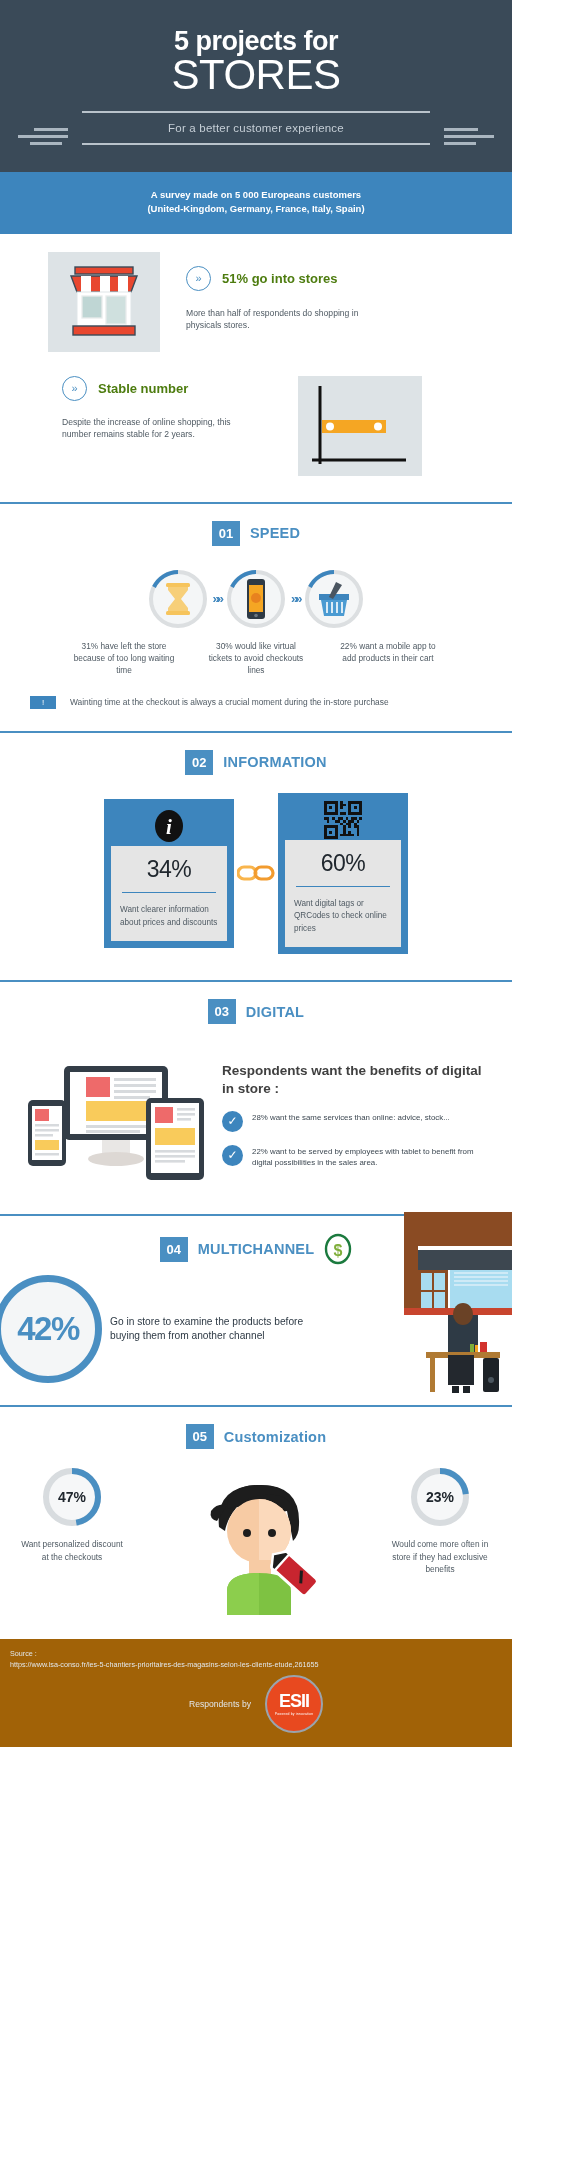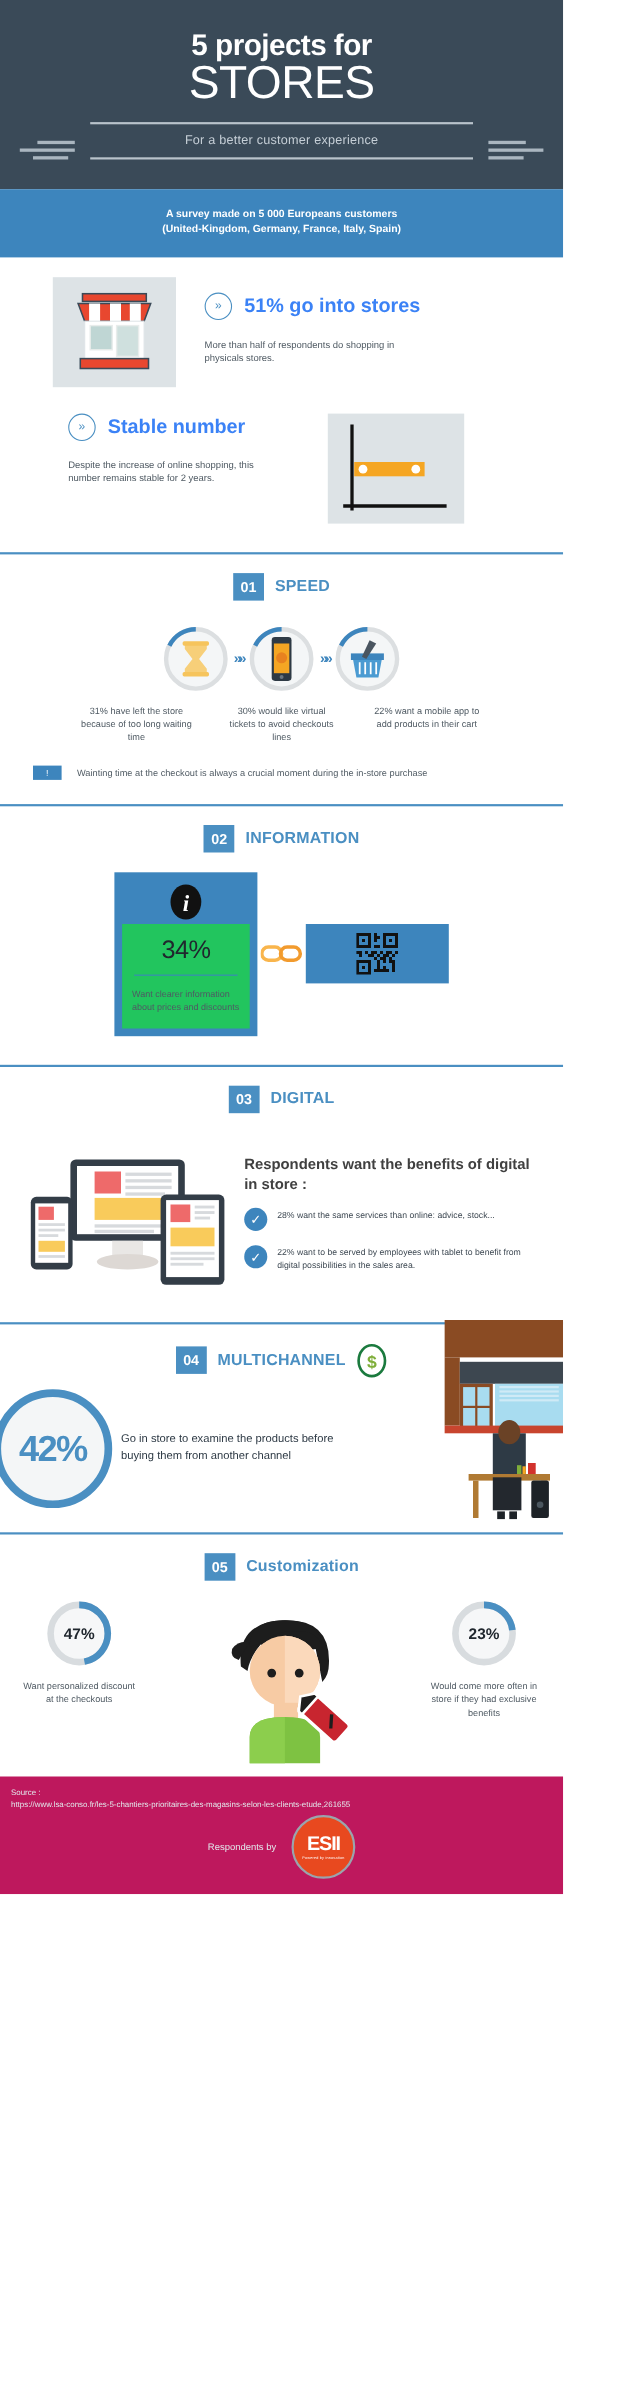--- a/index.html
+++ b/index.html
@@ -44,21 +44,21 @@
   .sec-head { display:flex; align-items:center; justify-content:center; gap:10px; padding:17px 0 0; }
   .sec-num {
     background:#4a8fc2; color:#fff; font-weight:bold; font-size:13px;
     width:28px; height:25px; display:flex; align-items:center; justify-content:center;
   }
   .sec-title { color:#4a8fc2; font-size:14.5px; font-weight:bold; letter-spacing:.2px; }
   .chev {
     width:25px;height:25px;border:1.6px solid #4a8fc2;border-radius:50%;
     display:flex;align-items:center;justify-content:center;color:#4a8fc2;font-size:11px;flex:none;
   }
-  .blue-h { color:#3b82f6; font-size:18px; font-weight:bold; }
+  .blue-h { color:#4d7c0f; font-size:13px; font-weight:bold; }
   .body-txt { font-size:8.6px; color:#4f5a63; line-height:1.5; }
 
   
   .blockA { display:flex; padding:18px 0 0 48px; gap:26px; align-items:flex-start; }
   .storeimg { width:112px;height:100px;background:#dde3e6;display:flex;align-items:center;justify-content:center;}
   .blockA .right { padding-top:14px; }
   .blockA .hrow { display:flex;align-items:center;gap:11px; }
   .blockA .desc { margin-top:16px; }
 
   
@@ -74,21 +74,21 @@
   .cap-row { display:flex; justify-content:center; gap:28px; padding:10px 0 0; }
   .cap { width:104px; text-align:center; font-size:8.3px; color:#4f5a63; line-height:1.45; }
   .note { display:flex; align-items:center; gap:14px; padding:20px 24px 22px 30px; }
   .note-b { background:#3d85bd;color:#fff;width:26px;height:13px;display:flex;align-items:center;justify-content:center;font-size:8px;flex:none;}
   .note-t { font-size:8.4px; color:#4f5a63; }
 
   
   .cards { display:flex; justify-content:center; align-items:center; padding:18px 0 26px; gap:0; }
   .card { width:130px; background:#3d85bd; padding:7px 7px 7px 7px; }
   .card-top { height:40px; display:flex;align-items:center;justify-content:center; }
-  .card-in { background:#22c55e; padding:10px 9px 12px; }
+  .card-in { background:#e5e5e5; padding:10px 9px 12px; }
   .card-pct { font-size:23px; text-align:center; color:#20272e; font-weight:normal; letter-spacing:-.5px;}
   .card-rule { height:1.6px; background:#3d85bd; margin:9px 2px 11px; }
   .card-txt { font-size:8.2px; color:#4f5a63; line-height:1.5; }
   .chain { width:44px; display:flex; align-items:center; justify-content:center; }
 
   
   .dig { display:flex; padding:16px 20px 24px 16px; gap:10px; align-items:flex-start; }
   .dig-left { width:196px; flex:none; }
   .dig-right { padding-top:22px; }
   .dig-h { font-size:13.5px; color:#404040; font-weight:bold; line-height:1.32; }
@@ -103,28 +103,28 @@
     width:108px;height:108px;border-radius:50%;
     border:7px solid #4a8fc2; background:#f4f6f7;
     display:flex;align-items:center;justify-content:center;flex:none;
     margin-left:-14px;
   }
   .big-pct { font-size:33px; font-weight:bold; color:#4a8fc2; letter-spacing:-1.5px; }
   .multi-txt { font-size:10.2px; color:#2e3a45; line-height:1.42; max-width:200px; }
   .shop-art { position:absolute; right:0; top:-4px; width:108px; height:186px; }
 
   
-  .cust { display:flex; justify-content:space-between; align-items:flex-start; padding:16px 18px 12px; }
+  .cust { display:flex; justify-content:space-between; align-items:flex-start; padding:16px 18px 24px; }
   .cust-col { width:108px; text-align:center; }
   .cust-ring { width:64px;height:64px;margin:0 auto 9px; position:relative; }
   .cust-cap { font-size:8.3px; color:#4f5a63; line-height:1.5; }
   .person { width:150px; height:150px; position:relative; }
 
   
-  .footer { background:#be185d; color:#e2e7eb; padding:10px 0 14px; }
+  .footer { background:#a16207; color:#e2e7eb; padding:10px 0 14px; }
   .src { font-size:7.2px; padding-left:10px; line-height:1.5; }
   .byline { display:flex; align-items:center; justify-content:center; gap:14px; margin-top:4px; }
   .by-t { font-size:8.6px; color:#e2e7eb; }
   .logo { width:58px;height:58px;border-radius:50%;background:#e8491f;border:2px solid #9aa4ad;
           display:flex;flex-direction:column;align-items:center;justify-content:center; }
   .logo-t { color:#fff; font-weight:bold; font-size:18px; letter-spacing:-1px; line-height:1; }
   .logo-s { color:#fff; font-size:3.4px; margin-top:2px; letter-spacing:.2px;}
   svg { display:block; }
 </style>
 </head>
@@ -327,20 +327,25 @@
                 <rect x="11" y="8" width="1" height="1"></rect>
               <rect x="7" y="9" width="1" height="3"></rect>
                 <rect x="9" y="9" width="1" height="1"></rect>
                 <rect x="11" y="9" width="2" height="1"></rect>
               <rect x="9" y="11" width="1" height="2"></rect>
                 <rect x="12" y="10" width="1" height="3"></rect>
               <rect x="6" y="12" width="3" height="1"></rect>
                 <rect x="10" y="12" width="1" height="1"></rect>
             </g>
           </svg>
+        </div>
+        <div class="card-in">
+          <div class="card-pct">60%</div>
+          <div class="card-rule"></div>
+          <div class="card-txt">Want digital tags or QRCodes to check online prices</div>
         </div>
       </div>
     </div>
   </div>
 
   <div class="divider"></div>
 
   <div>
     <div class="sec-head">
       <div class="sec-num">03</div>

